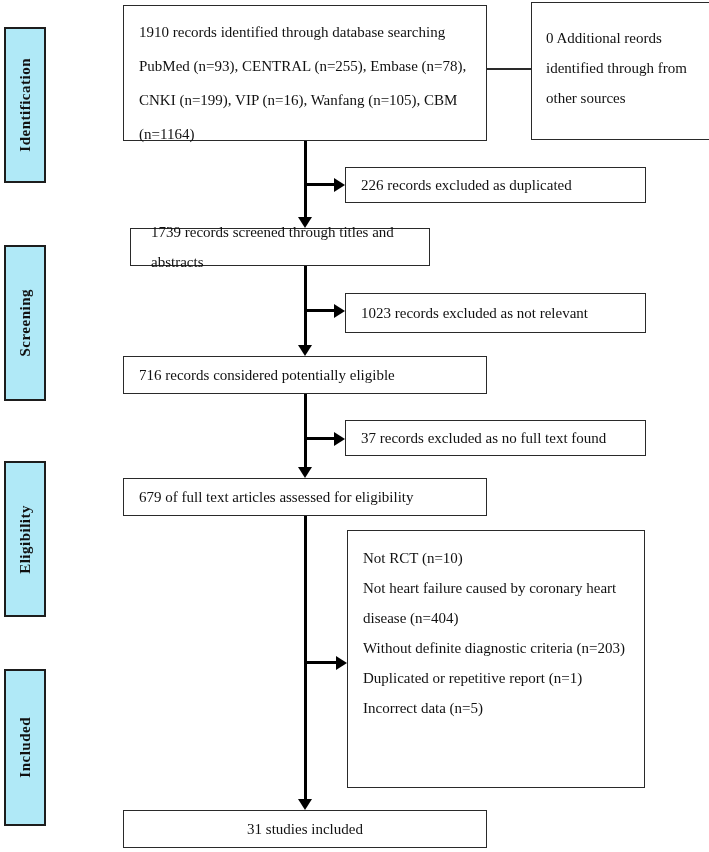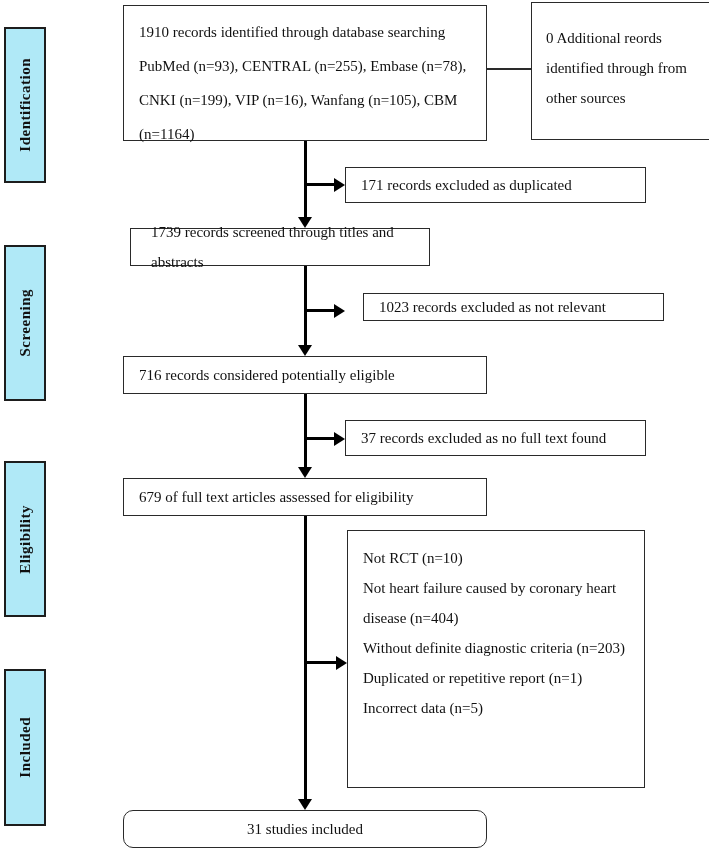--- a/index.html
+++ b/index.html
@@ -14,21 +14,21 @@
   .box {
     position:absolute;
     box-sizing:border-box;
     border:1.5px solid #2a2a2a;
     background:#ffffff;
     font-size:15px;
     line-height:30px;
   }
   .box .b { font-weight:normal; }
   .flexbox { display:flex; align-items:center; padding:0 15px; }
-  .centerbox { display:flex; align-items:center; justify-content:center;border-radius:10px; }
+  .centerbox { display:flex; align-items:center; justify-content:center; }
   .stage {
     position:absolute;
     box-sizing:border-box;
     border:2px solid #1d1d1d;
     background:#b0e9f7;
     display:flex; align-items:center; justify-content:center;
   }
   .stage .rot {
     writing-mode:vertical-rl;
     transform:rotate(180deg);
@@ -75,28 +75,28 @@
 
   <div class="box multiline" style="left:123px; top:5px; width:364px; height:136px;">
     <span><span class="b">1910</span><span> records identified through database searching PubMed (n=93), CENTRAL (n=255), Embase (n=78), CNKI (n=199), VIP (n=16), Wanfang (n=105), CBM (n=1164)</span></span>
   </div>
 
   <div class="box" style="left:531px; top:2px; width:199px; height:138px; padding:20px 10px 2px 14px;">
     <span><span class="b">0</span><span> Additional reords identified through from other sources</span></span>
   </div>
 
   <div class="box flexbox" style="left:345px; top:167px; width:301px; height:36px;">
-    <span><span class="b">171</span><span> records excluded as duplicated</span></span>
+    <span><span class="b">226</span><span> records excluded as duplicated</span></span>
   </div>
 
   <div class="box flexbox" style="left:130px; top:228px; width:300px; height:38px;padding-left:20px;">
     <span><span class="b">1739</span><span> records screened through titles and abstracts</span></span>
   </div>
 
-  <div class="box flexbox" style="left:345px; top:293px; width:301px; height:28px;margin-left:18px;">
+  <div class="box flexbox" style="left:345px; top:293px; width:301px; height:40px;">
     <span><span class="b">1023</span><span> records excluded as not relevant</span></span>
   </div>
 
   <div class="box flexbox" style="left:123px; top:356px; width:364px; height:38px;">
     <span><span class="b">716</span><span> records considered potentially eligible</span></span>
   </div>
 
   <div class="box flexbox" style="left:345px; top:420px; width:301px; height:36px;">
     <span><span class="b">37</span><span> records excluded as no full text found</span></span>
   </div>

